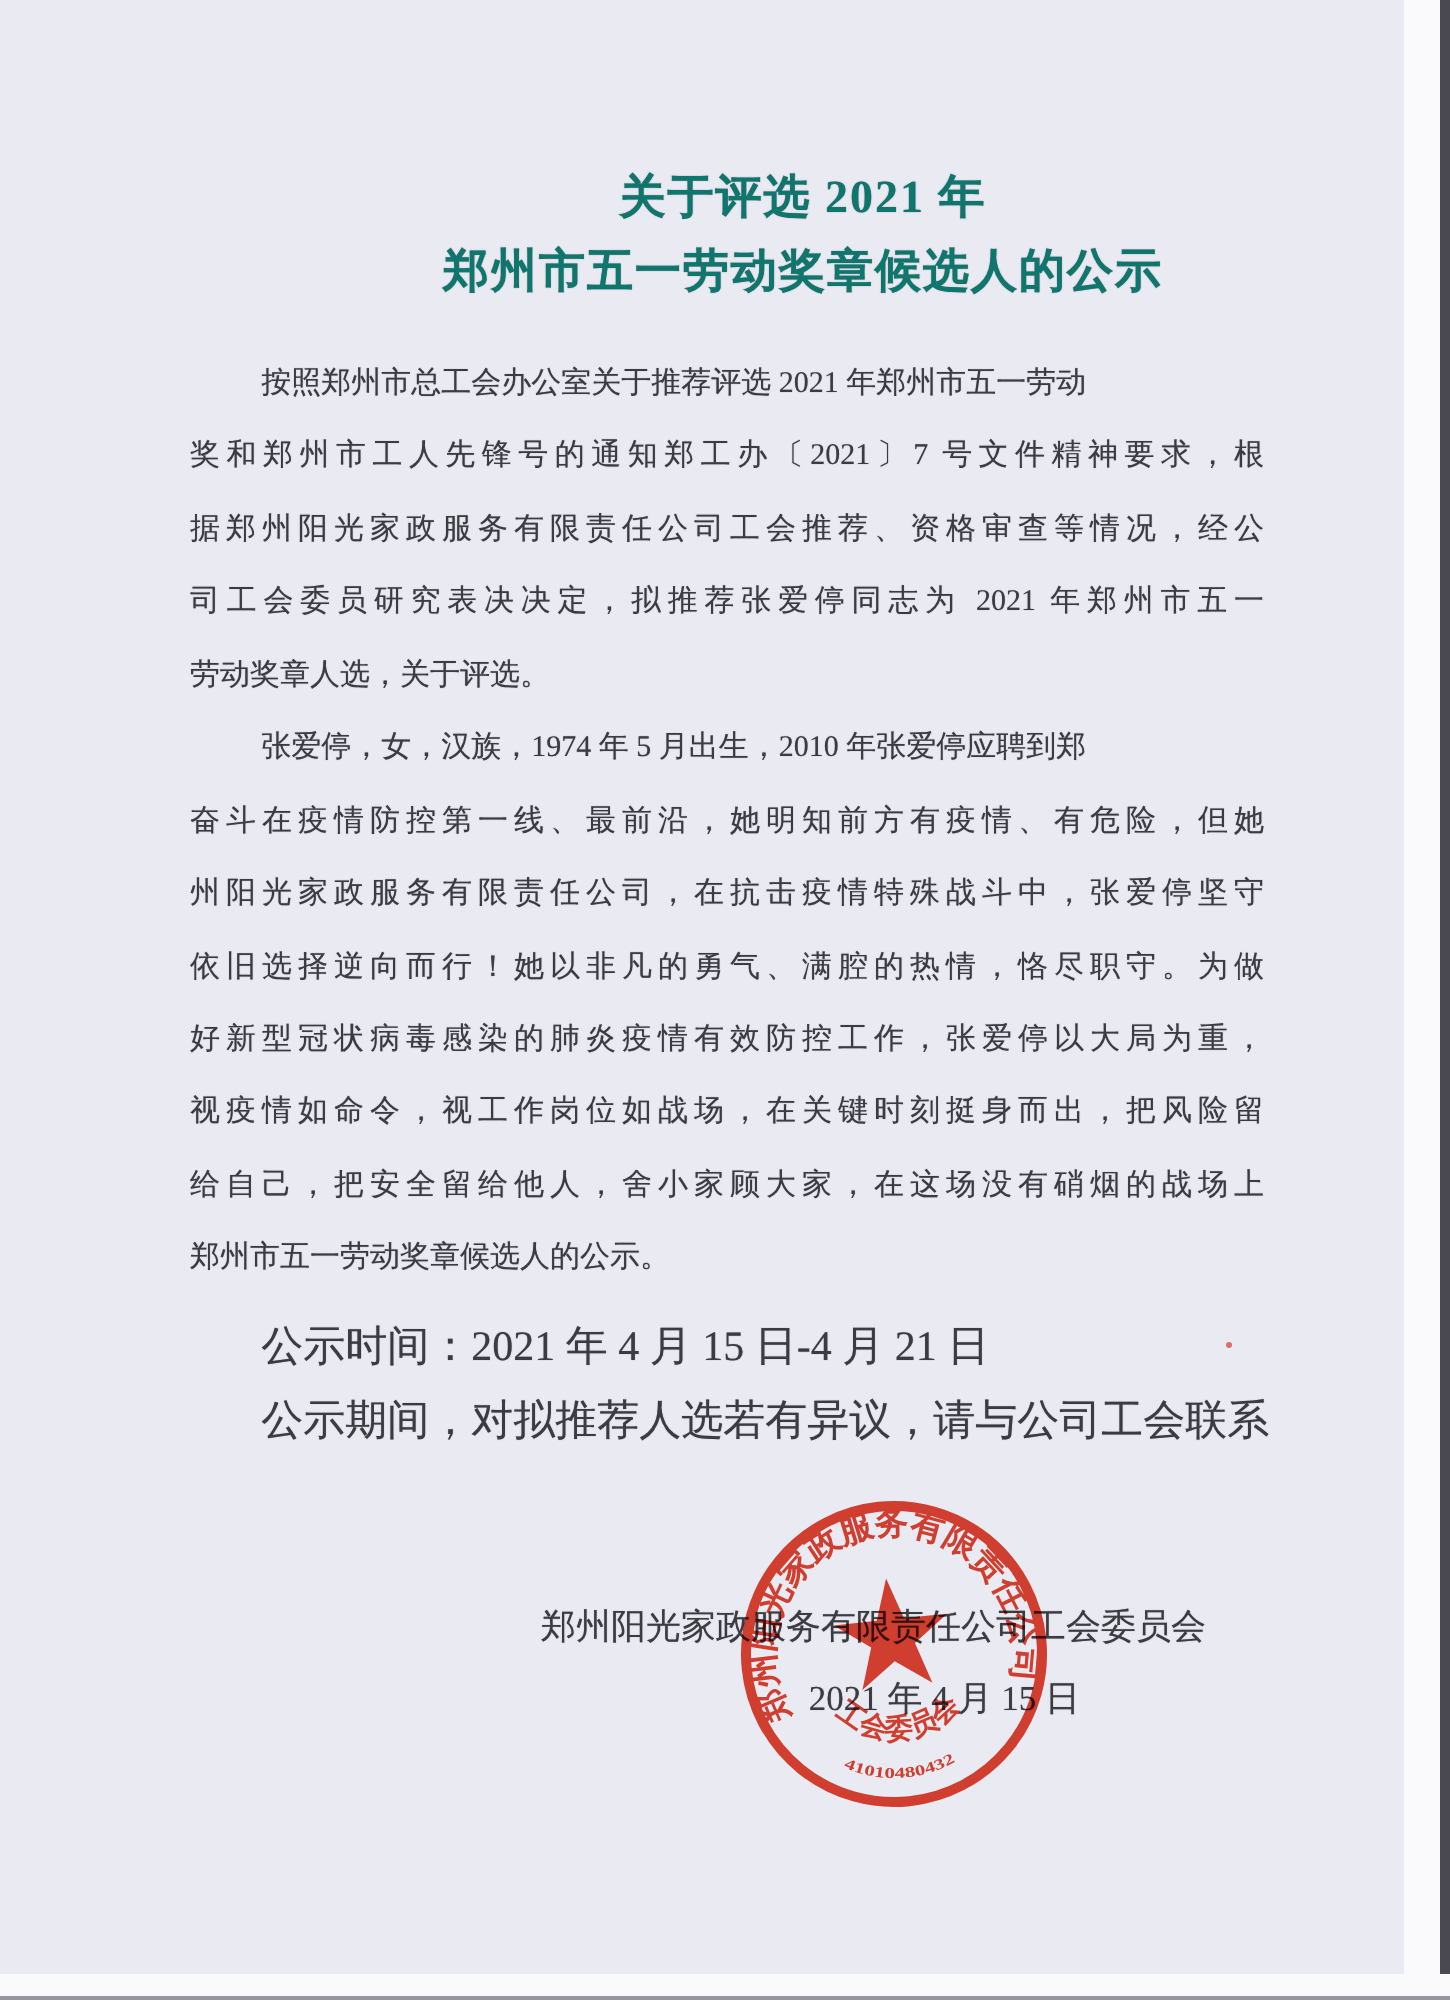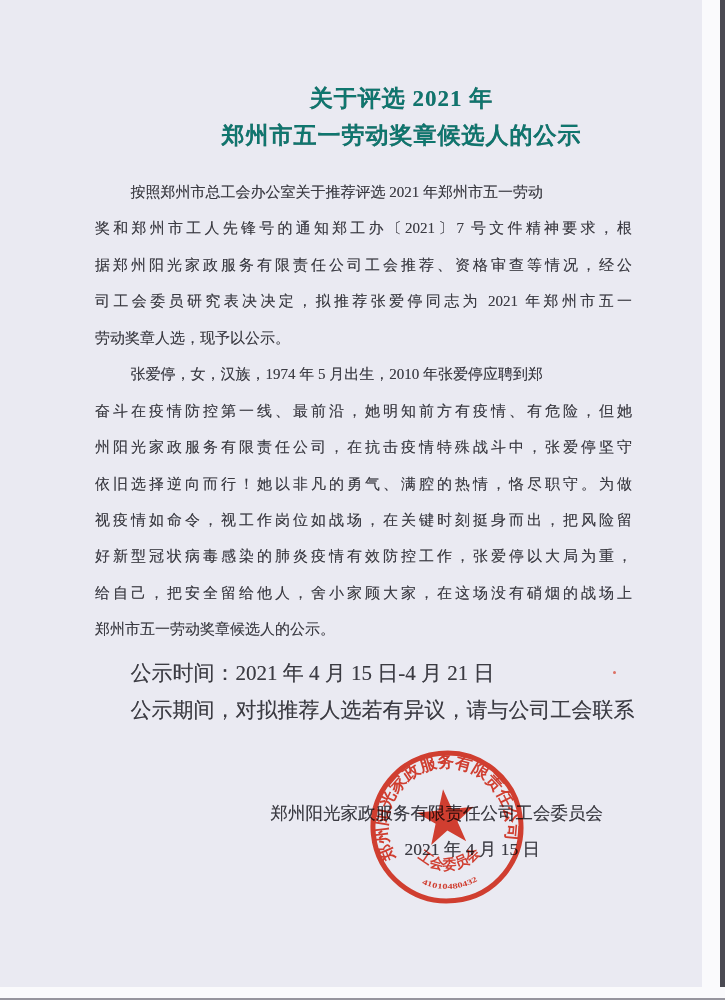--- a/index.html
+++ b/index.html
@@ -60,27 +60,27 @@
   <div class="title-block">
     <div>关于评选 2021 年</div>
     <div>郑州市五一劳动奖章候选人的公示</div>
   </div>
 
   <div class="body-block">
       <div class="line ind">按照郑州市总工会办公室关于推荐评选 2021 年郑州市五一劳动</div>
       <div class="line j">奖和郑州市工人先锋号的通知郑工办〔2021〕7 号文件精神要求，根</div>
       <div class="line j">据郑州阳光家政服务有限责任公司工会推荐、资格审查等情况，经公</div>
       <div class="line j">司工会委员研究表决决定，拟推荐张爱停同志为 2021 年郑州市五一</div>
-      <div class="line">劳动奖章人选，现予以公示。</div>
+      <div class="line">劳动奖章人选，关于评选。</div>
       <div class="line ind">张爱停，女，汉族，1974 年 5 月出生，2010 年张爱停应聘到郑</div>
       <div class="line j">奋斗在疫情防控第一线、最前沿，她明知前方有疫情、有危险，但她</div>
       <div class="line j">州阳光家政服务有限责任公司，在抗击疫情特殊战斗中，张爱停坚守</div>
       <div class="line j">依旧选择逆向而行！她以非凡的勇气、满腔的热情，恪尽职守。为做</div>
+      <div class="line j">好新型冠状病毒感染的肺炎疫情有效防控工作，张爱停以大局为重，</div>
       <div class="line j">视疫情如命令，视工作岗位如战场，在关键时刻挺身而出，把风险留</div>
-      <div class="line j">好新型冠状病毒感染的肺炎疫情有效防控工作，张爱停以大局为重，</div>
       <div class="line j">给自己，把安全留给他人，舍小家顾大家，在这场没有硝烟的战场上</div>
       <div class="line">郑州市五一劳动奖章候选人的公示。</div>
     </div>
 
   <div class="notice-block">
       <div class="line">公示时间：2021 年 4 月 15 日-4 月 21 日</div>
       <div class="line">公示期间，对拟推荐人选若有异议，请与公司工会联系</div>
     </div>
 
   <div class="signature">郑州阳光家政服务有限责任公司工会委员会</div>

